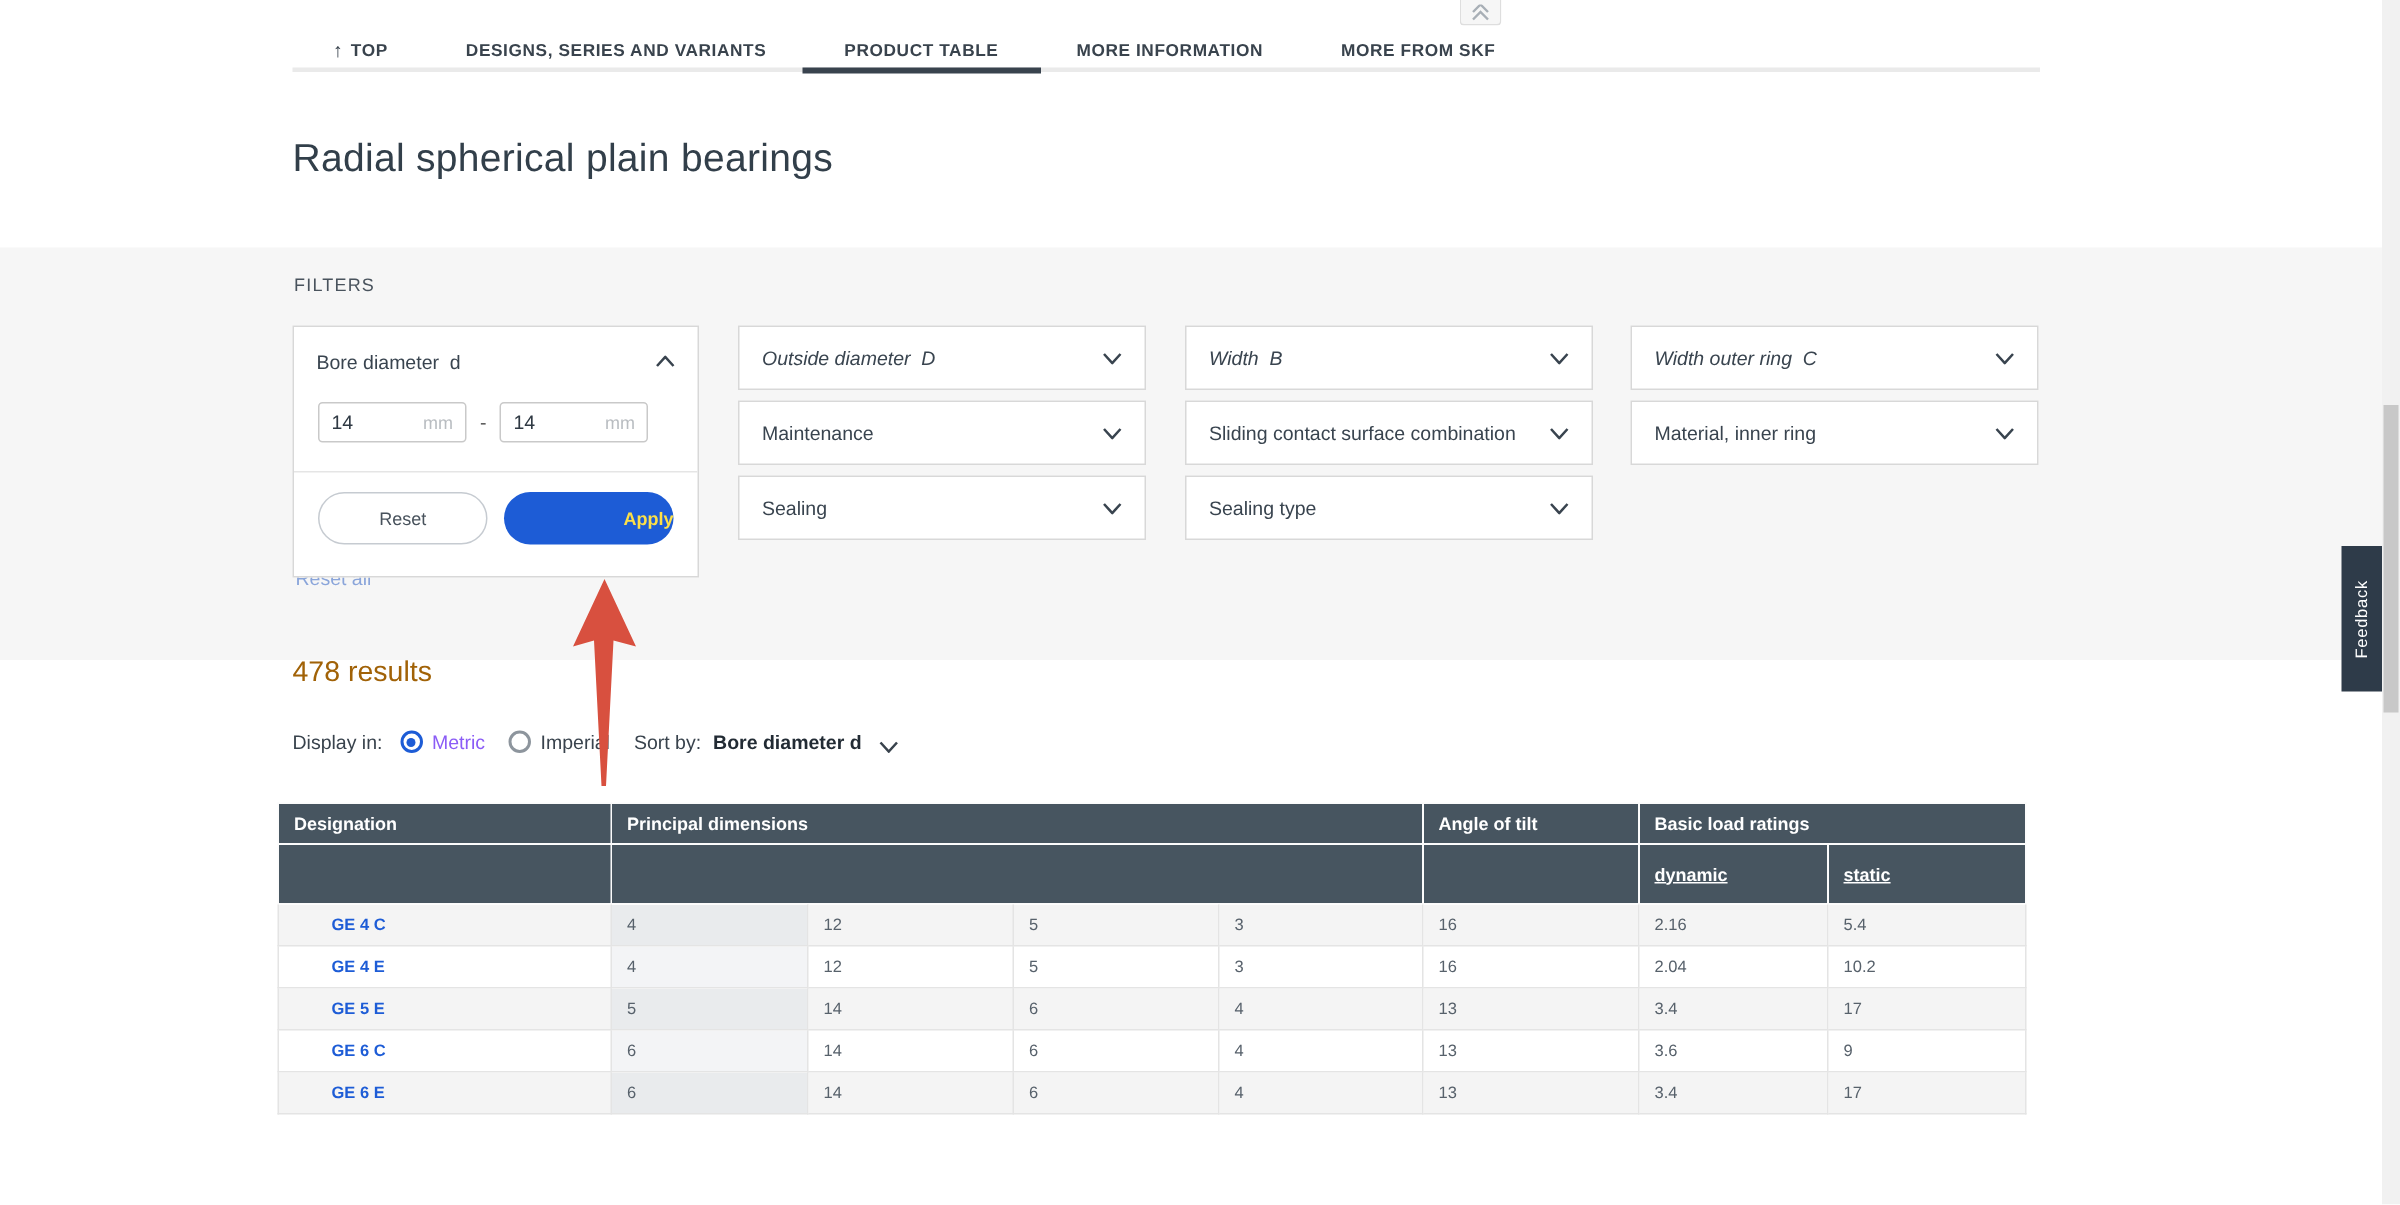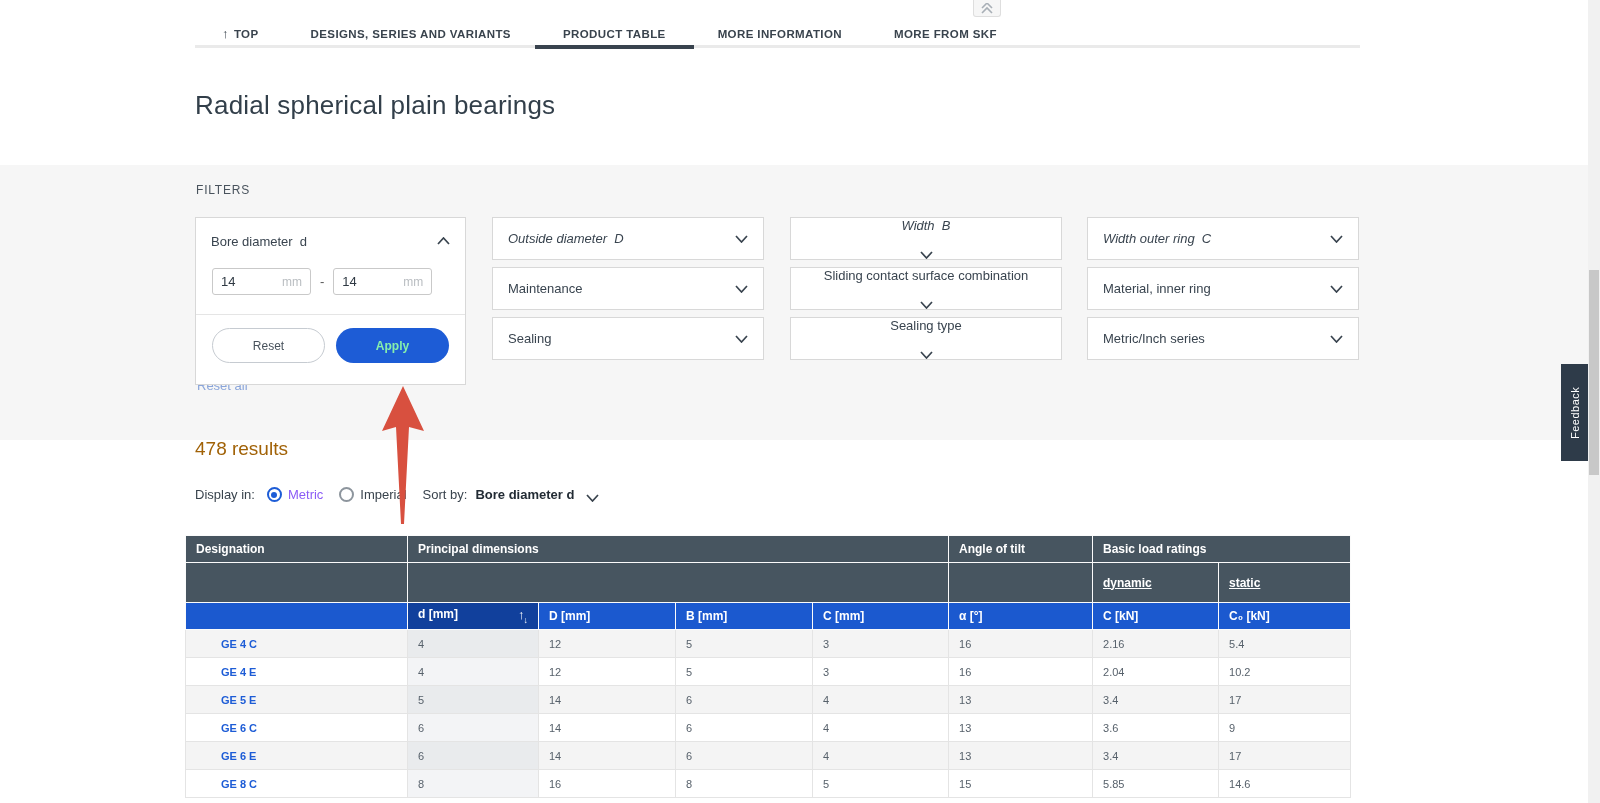--- a/index.html
+++ b/index.html
@@ -38,26 +38,26 @@
     border: 1px solid #c9c9c9; border-radius: 3px; padding: 0 8px; background: #fff; }
   .range-input input { border: none; outline: none; width: 46px; font-size: 13px; color: #2f3943;
     font-family: "Liberation Sans", sans-serif; background: transparent; }
   .unit { color: #b9bdc1; font-size: 12px; }
   .dash { color: #555; font-size: 13px; }
   .panel-divider { margin-top: 19px; border-top: 1px solid #e5e5e5; }
   .panel-buttons { display: flex; justify-content: space-between; padding: 13px 16px 0; }
   .btn-reset { width: 113px; height: 35px; border: 1px solid #c6cbd1; border-radius: 18px; background: #fff;
     color: #48525c; font-size: 12px; font-family: inherit; cursor: pointer; }
   .btn-apply { width: 113px; height: 35px; border: none; border-radius: 18px; background: #1d5cd6;
-    color: #86efac; font-size: 12px; font-weight: 700; font-family: inherit; cursor: pointer; }
+    color: #fde047; font-size: 12px; font-weight: 700; font-family: inherit; cursor: pointer; text-align: right; }
 
   .dd { position: absolute; width: 272px; height: 43px; background: #fff; border: 1px solid #d8d8d8;
     display: flex; align-items: center; justify-content: space-between; padding: 0 15px; cursor: pointer; }
   .dd-label { font-size: 13px; color: #39444f; white-space: pre; }
-  .c2 { left: 492px; } .c3 { left: 790px; flex-direction: column; } .c4 { left: 1087px; }
+  .c2 { left: 492px; } .c3 { left: 790px; } .c4 { left: 1087px; }
   .r1 { top: 52px; font-style: italic; } .r2 { top: 102px; } .r3 { top: 152px; }
 
   
   .results-count { position: absolute; left: 195px; top: 438px; font-size: 19px; color: #a16207; }
   .display-row { position: absolute; left: 195px; top: 487px; display: flex; align-items: flex-end; font-size: 13px; color: #39434d; }
   .radio { width: 15px; height: 15px; border-radius: 50%; border: 2px solid #8d959d; display: inline-block; position: relative; }
   .radio.sel { border-color: #1d5cd6; }
   .radio.sel::after { content: ""; position: absolute; left: 2.5px; top: 2.5px; width: 6px; height: 6px; border-radius: 50%; background: #1d5cd6; }
   .metric-label { color: #8b5cf6; }
   .sort-value { font-weight: 700; color: #222b34; }
@@ -192,26 +192,20 @@
         </svg>
     </div>
     <div class="dd c3 r3">
       <span class="dd-label">Sealing type</span>
       <svg width="13" height="8" viewBox="0 0 13 8">
           <polyline points="1,1 6.5,7 12,1" fill="none" stroke="#39444f" stroke-width="1.7"></polyline>
         </svg>
     </div>
     <div class="dd c2 r3">
       <span class="dd-label">Sealing</span>
-      <svg width="13" height="8" viewBox="0 0 13 8">
-          <polyline points="1,1 6.5,7 12,1" fill="none" stroke="#39444f" stroke-width="1.7"></polyline>
-        </svg>
-    </div>
-    <div class="dd c4 r3">
-      <span class="dd-label">Metric/Inch series</span>
       <svg width="13" height="8" viewBox="0 0 13 8">
           <polyline points="1,1 6.5,7 12,1" fill="none" stroke="#39444f" stroke-width="1.7"></polyline>
         </svg>
     </div>
   </div>
 
   <div class="results-count">478 results</div>
 
   <div class="display-row">
     <span>Display in:</span>
@@ -251,33 +245,20 @@
         <th>Angle of tilt</th>
         <th colspan="2">Basic load ratings</th>
       </tr>
       <tr class="grp sub">
         <th></th>
         <th colspan="4"></th>
         <th></th>
         <th>dynamic</th>
         <th>static</th>
       </tr>
-      <tr class="cols">
-        <th></th>
-        <th class="sorted">
-          <span>d [mm]</span>
-          <span class="sort-icons"><span class="s-up">↑</span><span class="s-dn">↓</span></span>
-        </th>
-        <th>D [mm]</th>
-        <th>B [mm]</th>
-        <th>C [mm]</th>
-        <th>α [°]</th>
-        <th>C [kN]</th>
-        <th>C₀ [kN]</th>
-      </tr>
     </thead>
     <tbody>
         <tr class="alt">
           <td class="des-cell"><a href="#">GE 4 C</a></td>
           <td class="dcol">4</td>
           <td>12</td>
           <td>5</td>
           <td>3</td>
           <td>16</td>
           <td>2.16</td>
@@ -316,30 +297,20 @@
         <tr class="alt">
           <td class="des-cell"><a href="#">GE 6 E</a></td>
           <td class="dcol">6</td>
           <td>14</td>
           <td>6</td>
           <td>4</td>
           <td>13</td>
           <td>3.4</td>
           <td>17</td>
         </tr>
-        <tr>
-          <td class="des-cell"><a href="#">GE 8 C</a></td>
-          <td class="dcol">8</td>
-          <td>16</td>
-          <td>8</td>
-          <td>5</td>
-          <td>15</td>
-          <td>5.85</td>
-          <td>14.6</td>
-        </tr>
       </tbody>
   </table>
 
   <svg class="red-arrow" width="80" height="142" viewBox="0 0 80 142">
     <polygon points="40,2 61,47 46,43 41,140 38,140 33,43 19,47" fill="#d8503f"></polygon>
   </svg>
 
   <div class="feedback-tab">Feedback</div>
 
   <div class="scroll-track">

